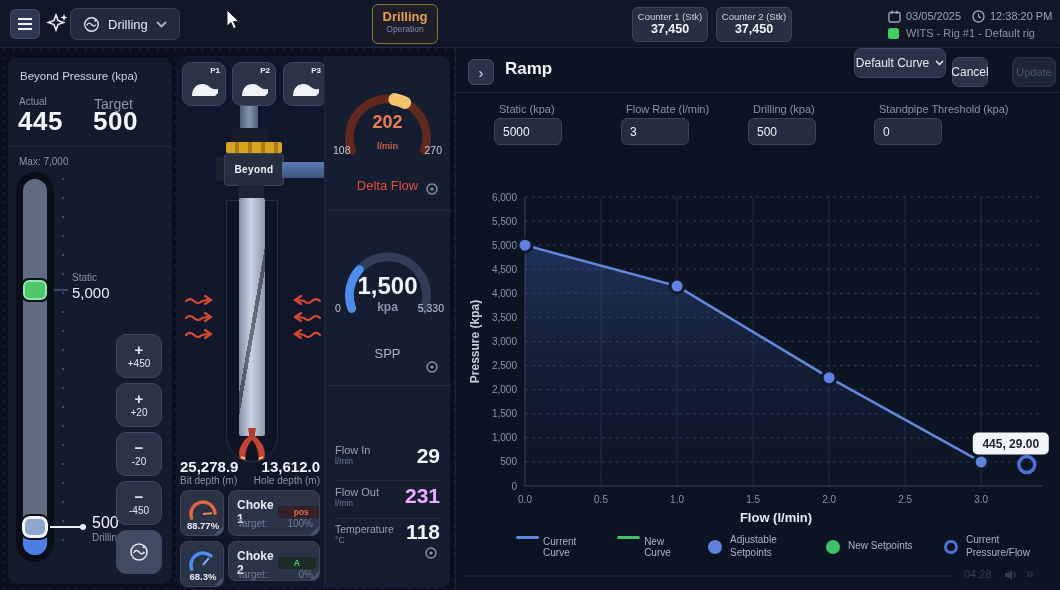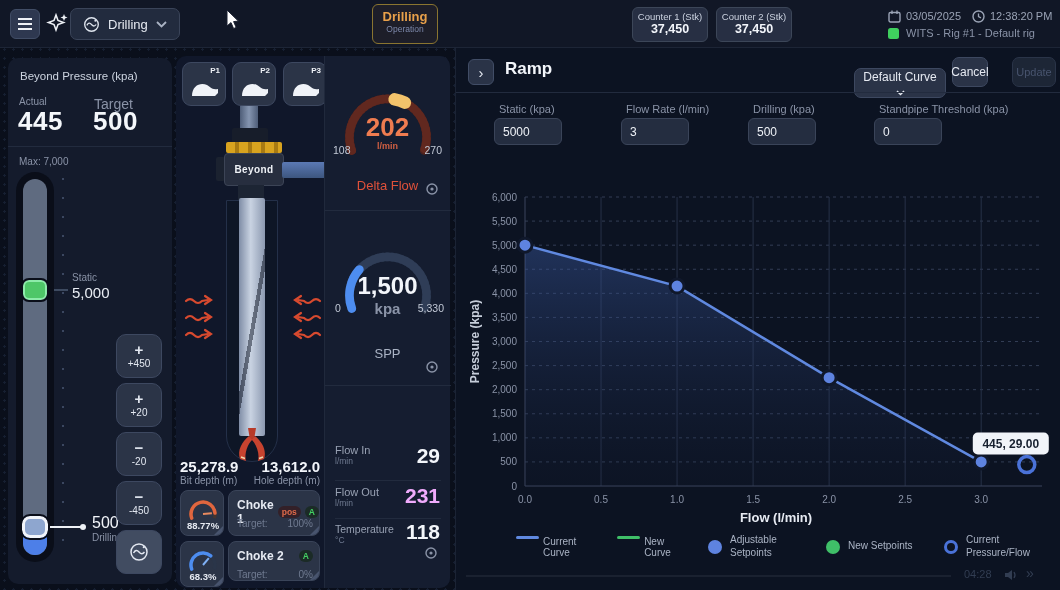--- a/index.html
+++ b/index.html
@@ -50,21 +50,21 @@
     align-items:center; justify-content:center; cursor:pointer; color:#e3e8f1; }
   .stepbtn .g { font-size:15px; line-height:13px; font-weight:bold; }
   .stepbtn .l { font-size:10px; margin-top:2px; }
   
   .pump { position:absolute; top:6px; width:44px; height:44px; background:#2b3447;
     border:1px solid #3d4860; border-radius:9px; }
   .pump .pl { position:absolute; right:5px; top:3px; font-size:8px; font-weight:bold; color:#eef1f6; }
   .tile { position:absolute; background:#2b3447; border:1px solid #3a4459; border-radius:8px; overflow:hidden; }
   .tile .fold { position:absolute; right:0; bottom:0; width:0; height:0;
     border-left:9px solid transparent; border-bottom:9px solid #48546e; }
-  .badge { display:inline-block; font-size:8.5px; font-weight:bold; border-radius:6px; padding:1px 4px; }
+  .badge { display:inline-block; font-size:8.5px; font-weight:bold; border-radius:0; padding:1px 16px; }
   .badge.pos { background:#332028; color:#e06a4a; }
   .badge.auto { background:#1b2b26; color:#43d163; }
   
   .gcol { position:absolute; left:148px; top:0; width:126px; height:532px;
     background:#151d30; border-left:1px solid #20293c; border-radius:0 10px 10px 0; }
   .gval { position:absolute; width:100%; text-align:center; font-weight:bold; }
   .gminmax { position:absolute; font-size:10.5px; color:#c2c9d6; }
   .glabel { position:absolute; width:100%; text-align:center; font-size:13px; }
   
   .rpanel { position:absolute; left:455px; top:48px; width:605px; height:542px;
@@ -308,38 +308,38 @@
       <div class="fold"></div>
     </div>
 
     <div class="gcol">
 
       <svg class="abs" style="left:10px;top:28px;" width="106" height="72" viewBox="0 0 110 74">
         <path d="M17.4 68.7 A40 40 0 1 1 92.6 68.7" fill="none" stroke="#4a201c" stroke-width="9" stroke-linecap="round"></path>
         <path d="M17.4 68.7 A40 40 0 1 1 92.6 68.7" fill="none" stroke="#61281f" stroke-width="9" stroke-dasharray="1.5 3.5" stroke-linecap="round"></path>
         <path d="M61.9 15.6 A40 40 0 0 1 72.5 19.0" fill="none" stroke="#f2c36b" stroke-width="13" stroke-linecap="round"></path>
       </svg>
-      <div class="gval" style="top:56px;font-size:26px;color:#ef7c50;">202</div>
+      <div class="gval" style="top:56px;font-size:18px;color:#ef7c50;">202</div>
       <div class="gval" style="top:85px;font-size:9px;color:#cf5f42;font-weight:bold;">l/min</div>
       <div class="gminmax" style="left:8px;top:88px;">108</div>
       <div class="gminmax" style="right:8px;top:88px;">270</div>
       <div class="glabel" style="top:122px;color:#e0513a;">Delta Flow</div>
       <svg class="abs" style="left:100px;top:126px;" width="14" height="14">
         <circle cx="7" cy="7" r="5" fill="none" stroke="#8a93a7" stroke-width="1.4"></circle>
           <circle cx="7" cy="7" r="1.6" fill="#8a93a7"></circle>
       </svg>
       <div class="divider-h" style="left:0;top:154px;width:126px;"></div>
 
       <svg class="abs" style="left:10px;top:186px;" width="106" height="72" viewBox="0 0 110 74">
         <path d="M17.4 68.7 A40 40 0 1 1 92.6 68.7" fill="none" stroke="#273349" stroke-width="9" stroke-linecap="round"></path>
         <path d="M17.4 68.7 A40 40 0 1 1 92.6 68.7" fill="none" stroke="#2f3d57" stroke-width="9" stroke-dasharray="1.5 3.5" stroke-linecap="round"></path>
         <path d="M17.4 68.7 A40 40 0 0 1 25.3 28.2" fill="none" stroke="#4d8df0" stroke-width="9" stroke-linecap="round"></path>
       </svg>
       <div class="gval" style="top:216px;font-size:24px;color:#f2f5fa;">1,500</div>
-      <div class="gval" style="top:244px;font-size:15px;color:#8a93a7;">kpa</div>
+      <div class="gval" style="top:244px;font-size:12px;color:#8a93a7;">kpa</div>
       <div class="gminmax" style="left:10px;top:246px;">0</div>
       <div class="gminmax" style="right:6px;top:246px;">5,330</div>
       <div class="glabel" style="top:290px;color:#aab3c4;">SPP</div>
       <svg class="abs" style="left:100px;top:304px;" width="14" height="14">
         <circle cx="7" cy="7" r="5" fill="none" stroke="#8a93a7" stroke-width="1.4"></circle>
           <circle cx="7" cy="7" r="1.6" fill="#8a93a7"></circle>
       </svg>
       <div class="divider-h" style="left:0;top:329px;width:126px;"></div>
 
       <div class="abs" style="left:10px;top:388px;">
@@ -364,21 +364,21 @@
           <circle cx="7" cy="7" r="1.6" fill="#8a93a7"></circle>
       </svg>
     </div>
   </section>
 
   <section class="rpanel">
     <div class="iconbtn" style="left:12px;top:11px;width:26px;height:26px;background:#2a3347;">
       <span style="font-size:15px;color:#e6eaf2;">›</span>
     </div>
     <div class="abs" style="left:49px;top:11px;font-size:17px;font-weight:600;color:#f2f5fa;">Ramp</div>
-    <div class="btn" style="left:398px;top:20px;width:92px;flex-direction:column;">
+    <div class="btn" style="left:398px;top:0;width:92px;">
       <span>Default Curve</span>
       <svg width="9" height="6">
           <polyline points="1,1 4.5,4.5 8,1" fill="none" stroke="#e6eaf2" stroke-width="1.5"></polyline>
         </svg>
     </div>
     <div class="btn" style="left:496px;top:9px;width:36px;">
       <span>Cancel</span>
     </div>
     <div class="btn disabled" style="left:556px;top:9px;width:44px;font-size:11px;">
       <span>Update</span>

